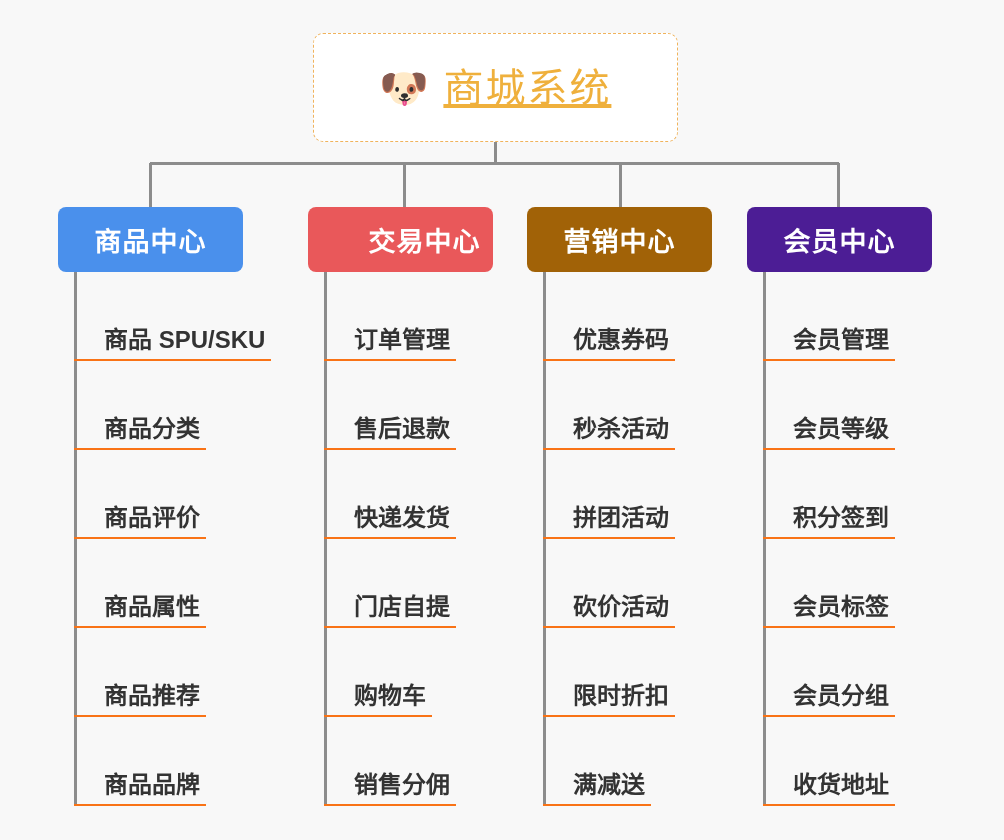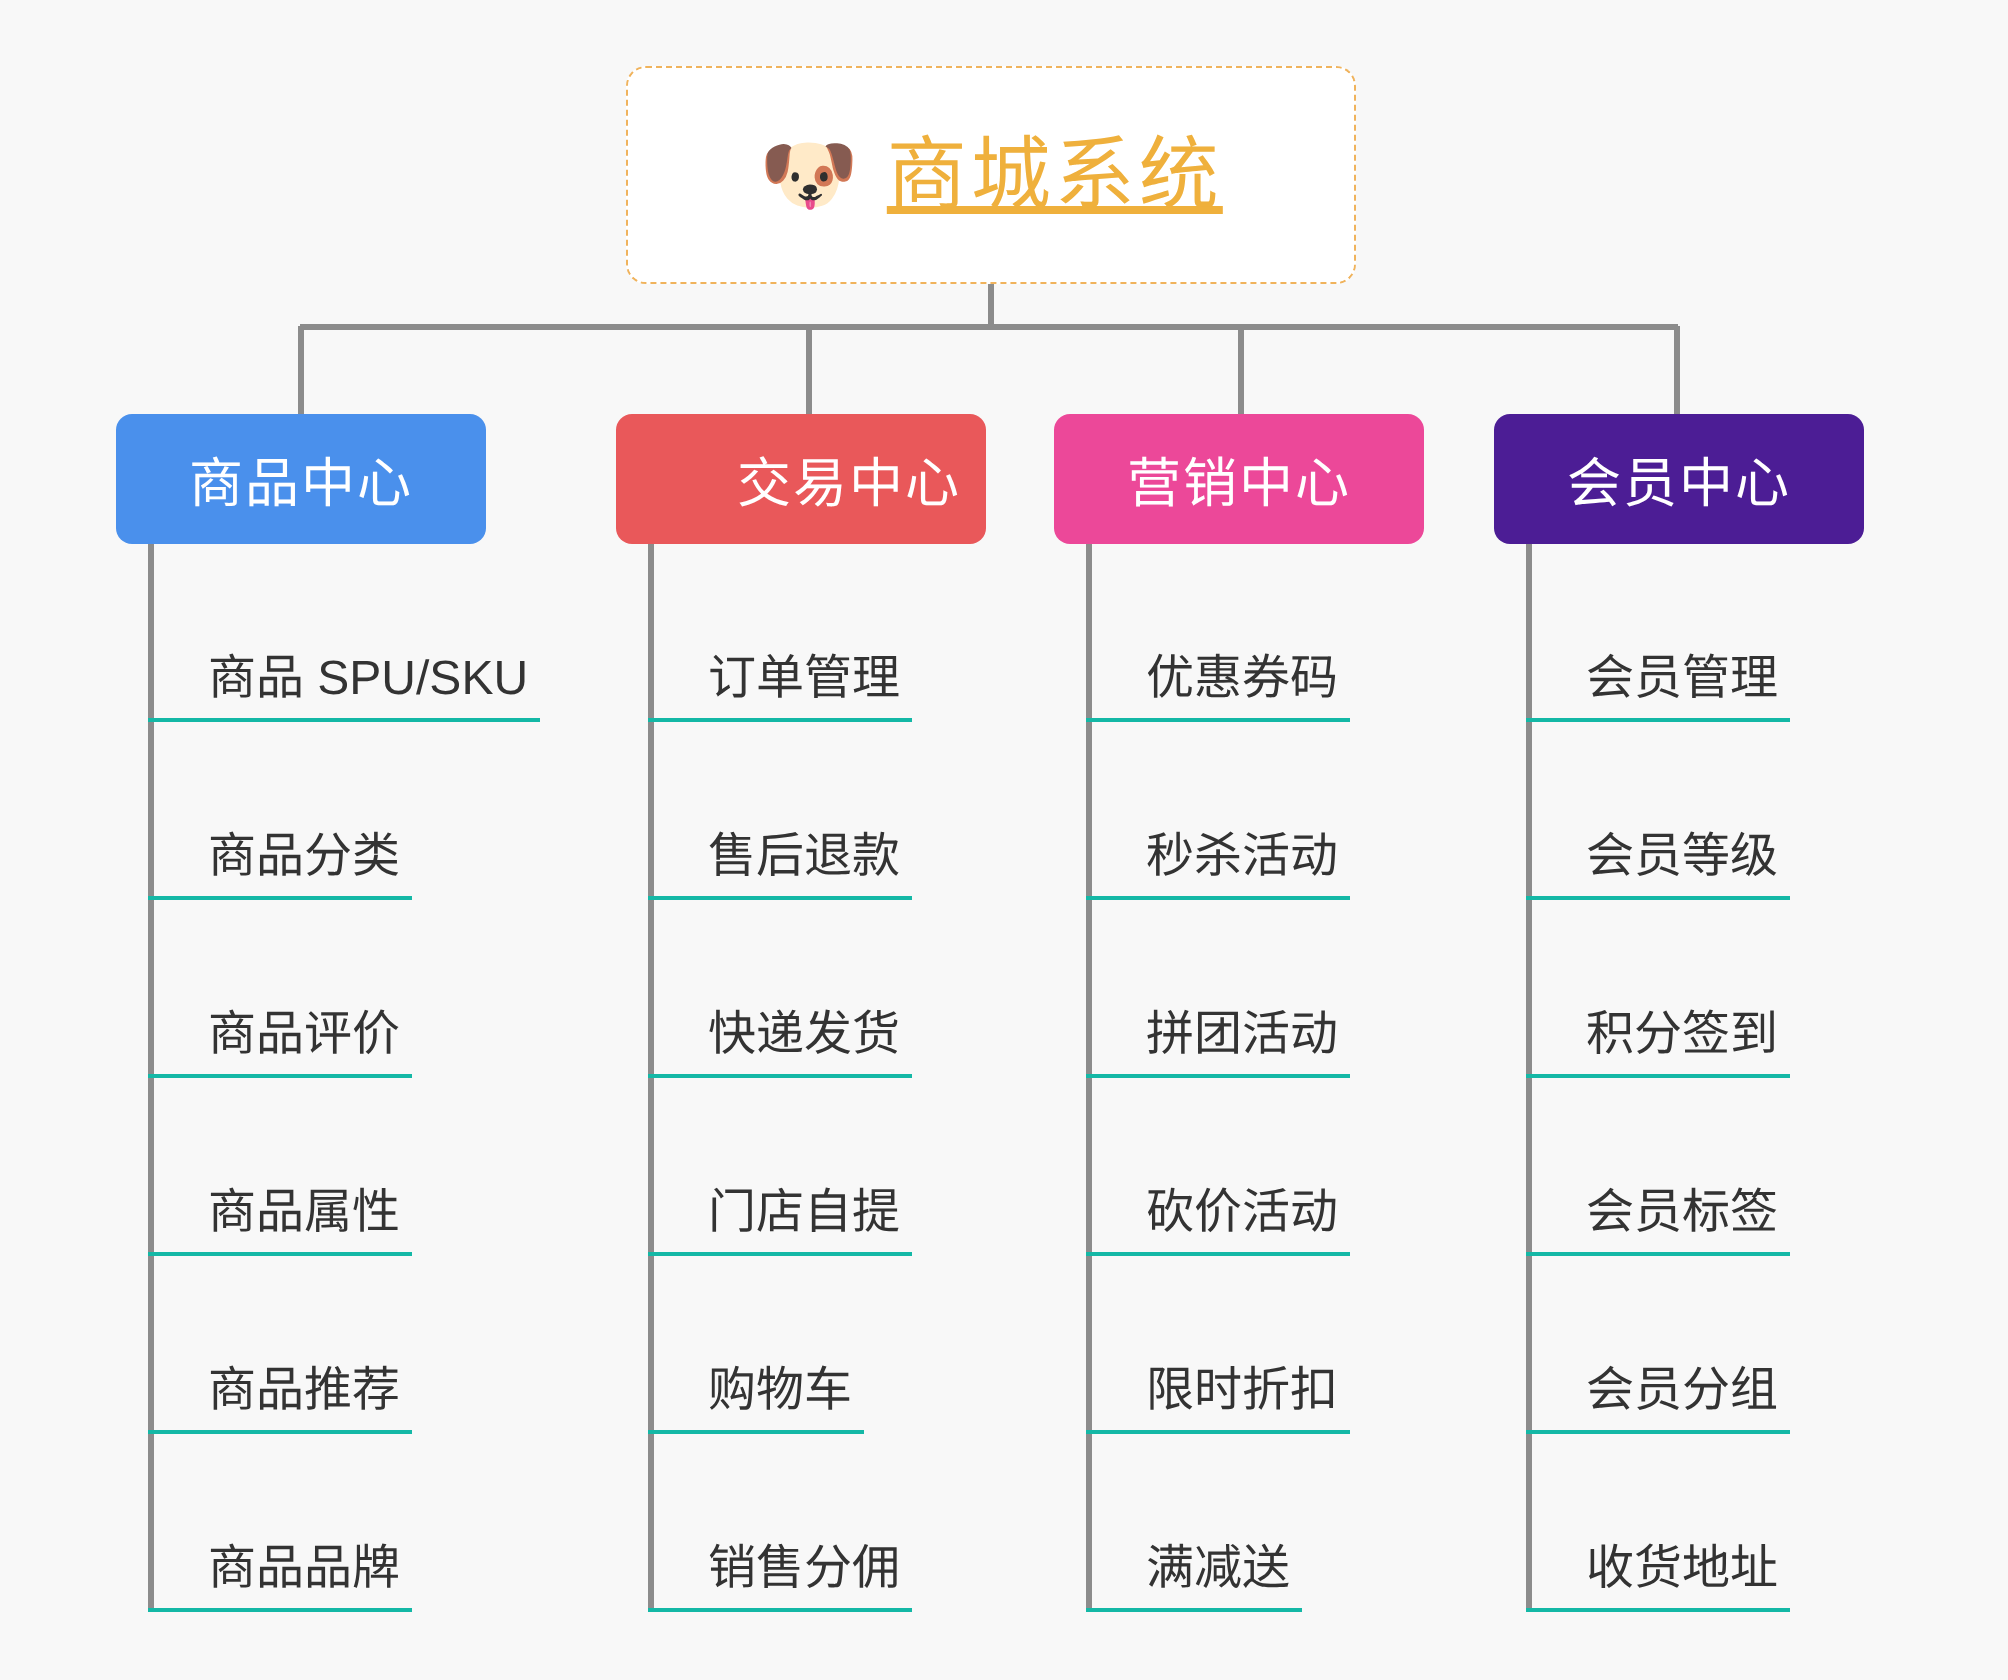--- a/index.html
+++ b/index.html
@@ -60,20 +60,21 @@
     letter-spacing: 2px;
     line-height: 1;
     white-space: nowrap;
     text-decoration: underline;
   }
 
   
   .branch {
     position: absolute;
     top: 207px;
+    font-weight: bold;
   }
 
   .branch-header {
     width: 185px;
     height: 65px;
     box-sizing: border-box;
     border-radius: 8px;
     display: flex;
     align-items: center;
     justify-content: center;
@@ -105,21 +106,21 @@
   }
 
   .leaf-label {
     display: inline-block;
     font-size: 24px;
     color: #333333;
     white-space: nowrap;
     padding-left: 30px;
     padding-right: 6px;
     padding-bottom: 6px;
-    border-bottom: 2px solid #14b8a6;
+    border-bottom: 2px solid #f97316;
     margin-left: -3px;
     box-sizing: content-box;
     line-height: 1.1;
   }
 </style>
 </head>
 <body>
 
 <div id="mindmap">
 
@@ -186,21 +187,21 @@
       <li class="leaf-item">
           <span class="leaf-label">购物车</span>
         </li>
       <li class="leaf-item">
           <span class="leaf-label">销售分佣</span>
         </li>
     </ul>
   </div>
 
   <div class="branch" style="left:527px;">
-    <div class="branch-header" style="background:#ec4899;">
+    <div class="branch-header" style="background:#a16207;">
       <span>营销中心</span>
     </div>
     <ul class="leaf-list">
       <li class="leaf-item">
           <span class="leaf-label">优惠券码</span>
         </li>
       <li class="leaf-item">
           <span class="leaf-label">秒杀活动</span>
         </li>
       <li class="leaf-item">

